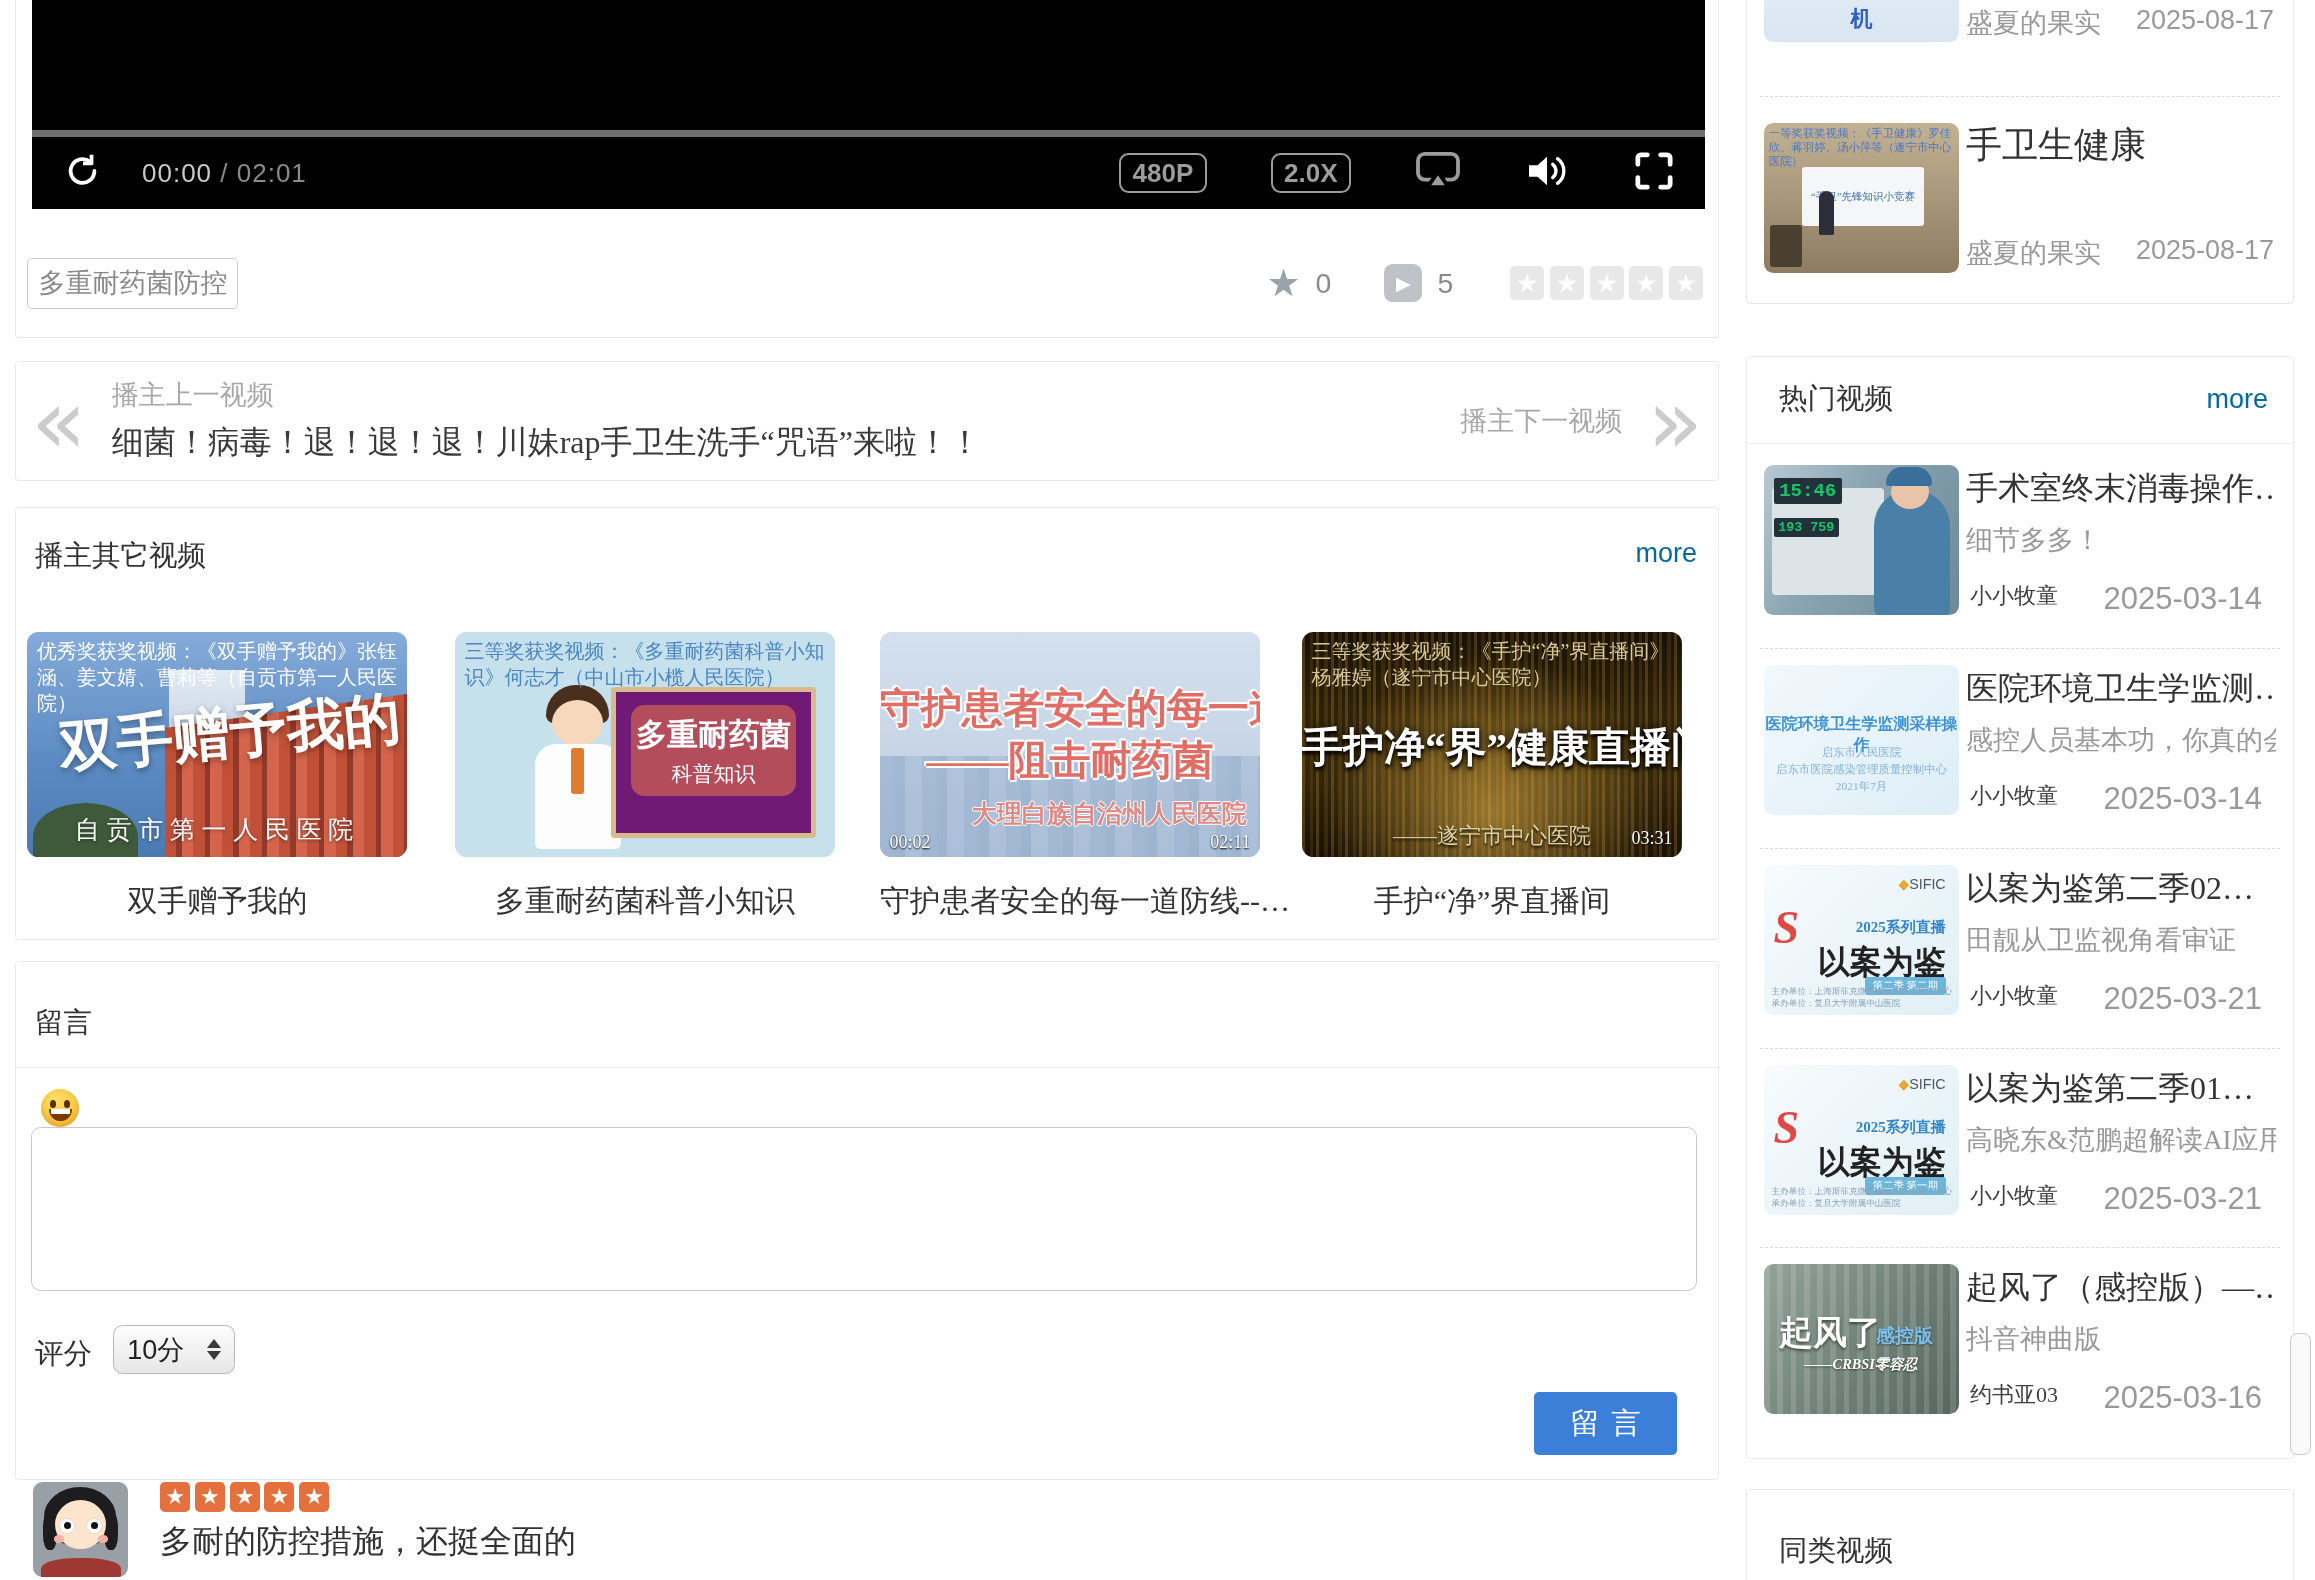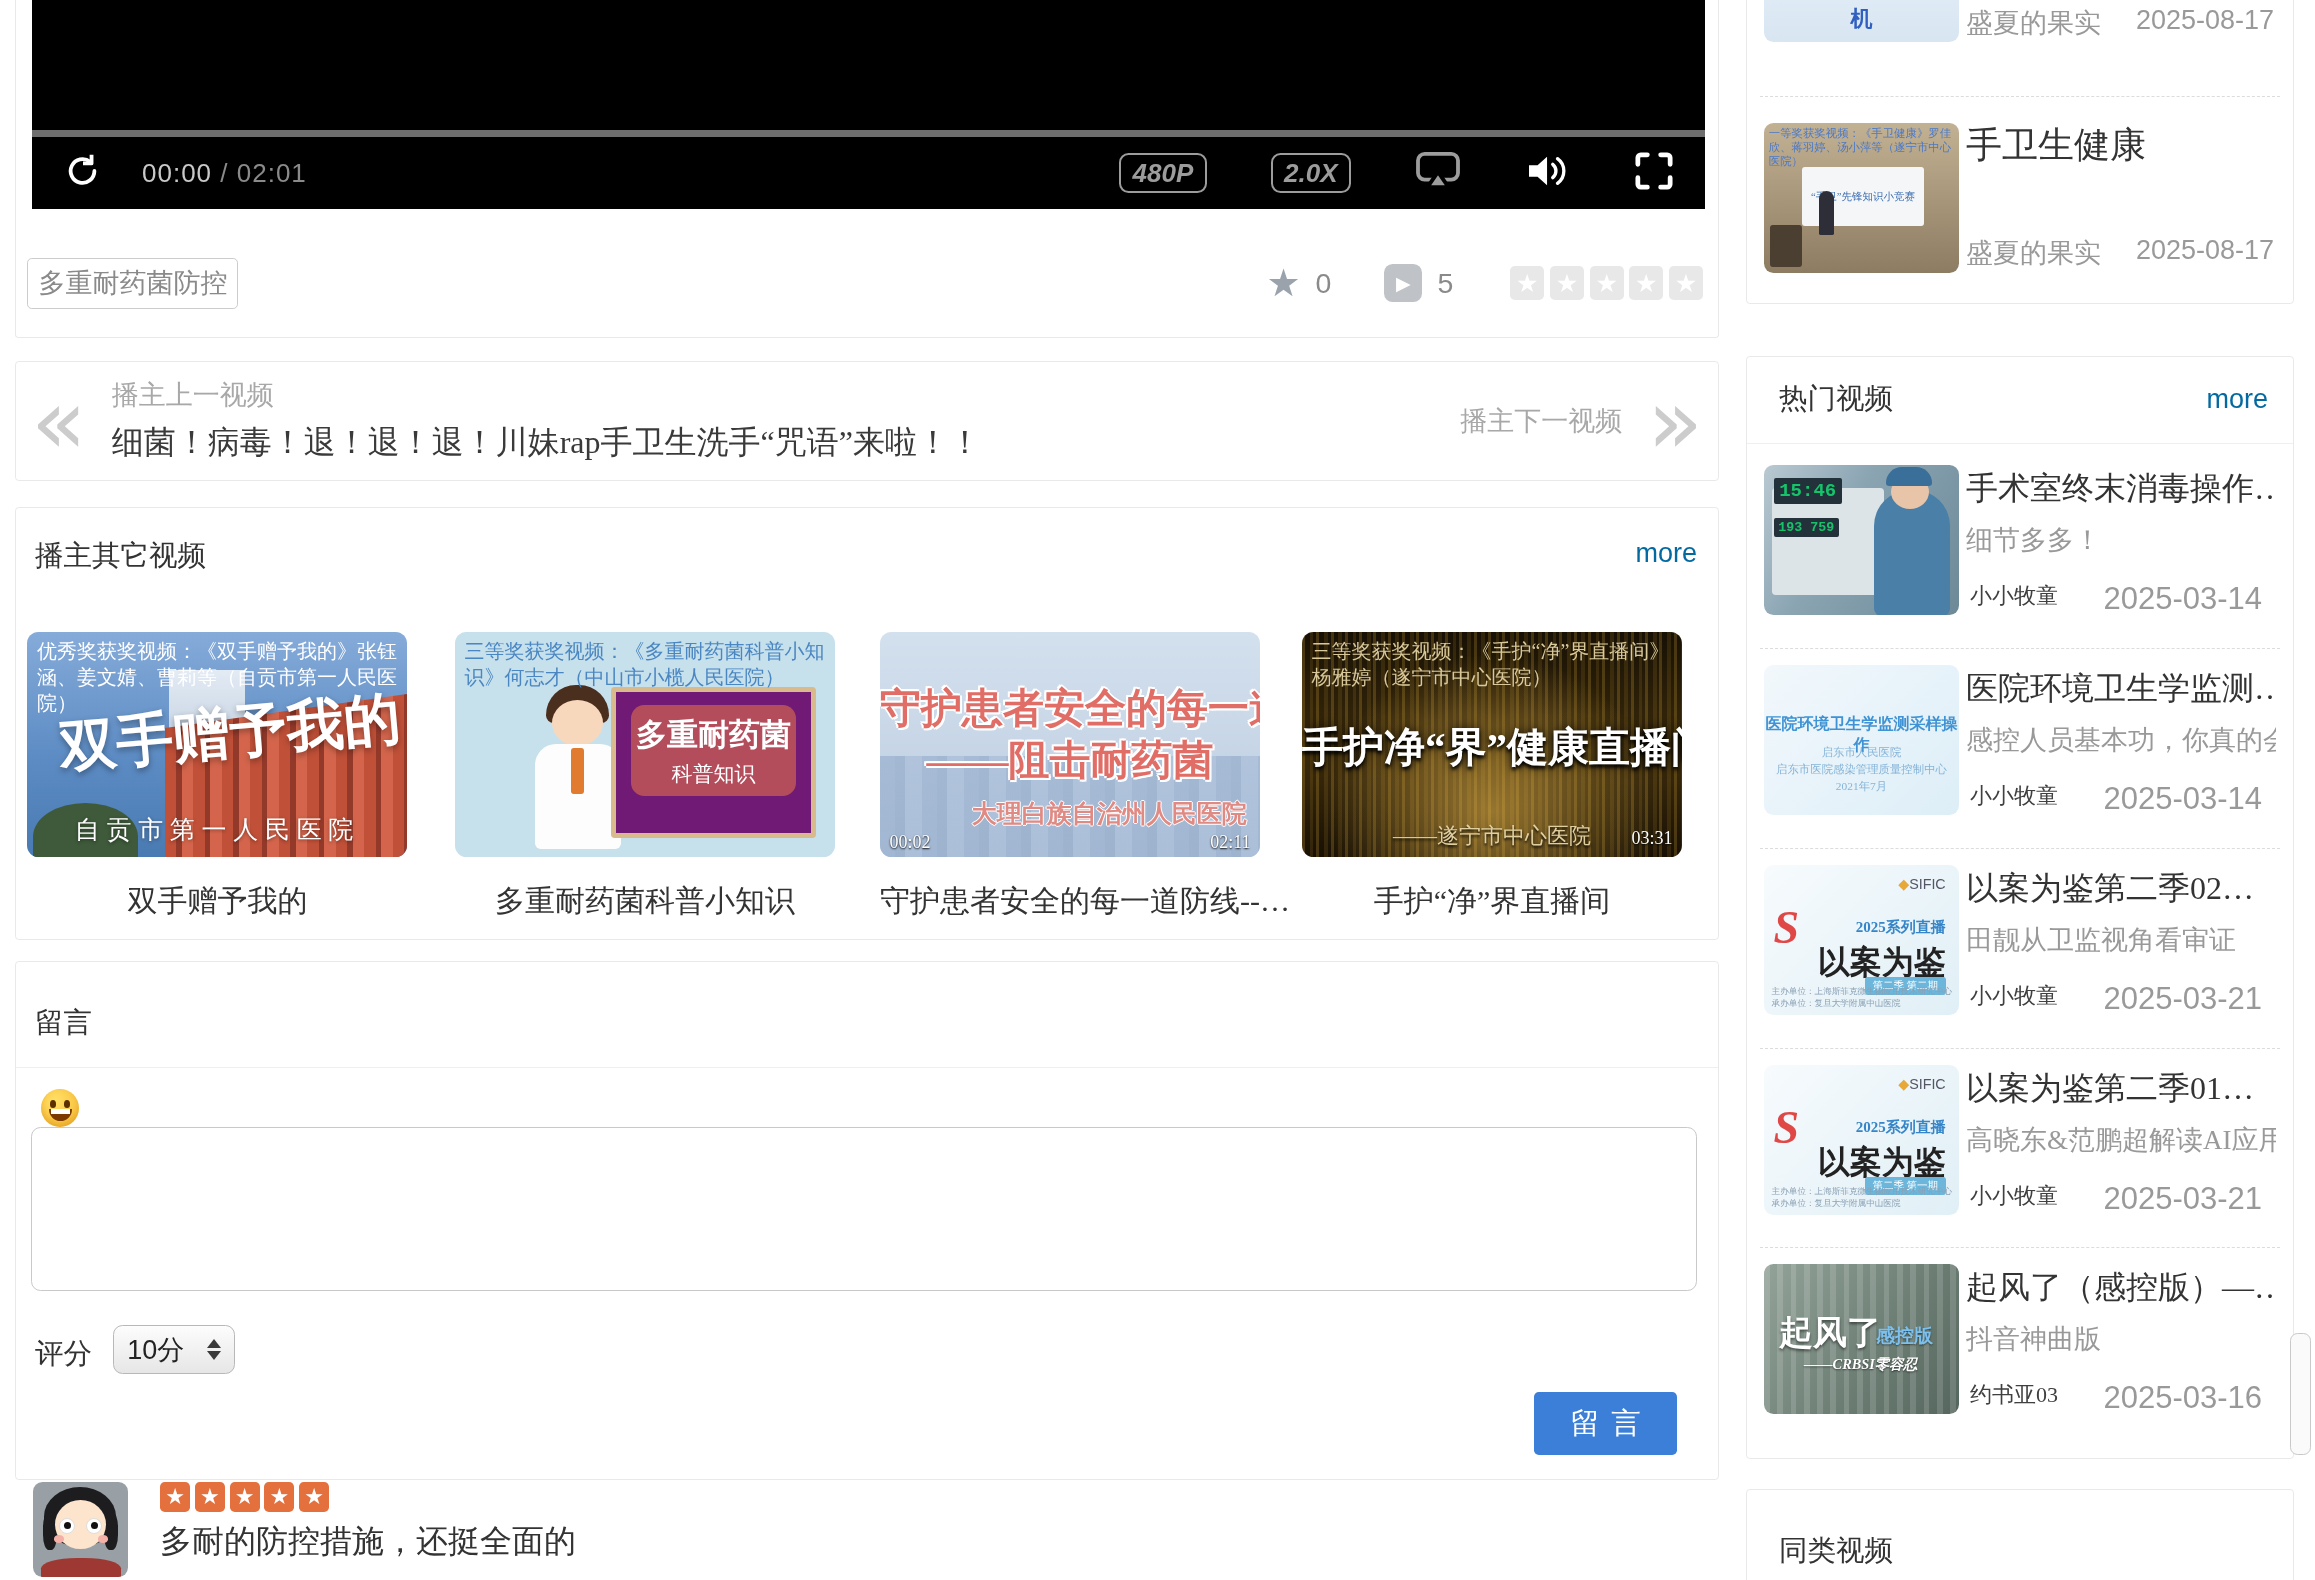--- a/index.html
+++ b/index.html
@@ -7,21 +7,21 @@
         font-family:"Liberation Serif","DejaVu Serif",serif;color:#333;}
   .sans{font-family:"Liberation Sans","DejaVu Sans",sans-serif;}
   .card{position:absolute;background:#fff;border:1.9px solid #e9e9e9;border-radius:3.8px;box-sizing:border-box;}
 
   
   .player{position:absolute;left:16px;top:23px;width:1673px;height:209px;background:#000;}
   .progress{position:absolute;left:0;top:130px;width:100%;height:6.7px;background:#6e6e6e;}
   .controls{position:absolute;left:0;top:137px;right:0;bottom:0;display:flex;align-items:center;padding:0 32px;}
   .time{margin-left:40px;font-size:26px;color:#c9c9c9;letter-spacing:1px;}
   .time .dur{color:#8a8a8a;}
-  .ctrl-right{margin-left:auto;display:flex;align-items:center;gap:64px;font-style:italic;}
+  .ctrl-right{margin-left:auto;display:flex;align-items:center;gap:64px;}
   .chip{border:2.9px solid #9c9c9c;color:#9c9c9c;border-radius:9.5px;padding:2.9px 11.4px;font-size:26px;font-weight:bold;}
 
   
   .tag{position:absolute;left:11.4px;top:281px;width:209px;height:49px;line-height:49px;text-align:center;
        border:1.9px solid #ccc;border-radius:4.8px;color:#8a8a8a;font-size:27px;}
   .stats{position:absolute;right:15px;top:283px;display:flex;align-items:center;height:46px;}
   .fav-star{font-size:38px;color:#9aa2ab;line-height:38px;}
   .stat-num{font-size:28.5px;color:#8a8a8a;margin-left:15px;}
   .play-badge{margin-left:53px;width:38px;height:38px;background:#bfc3c7;border-radius:8.6px;color:#fff;
               font-size:19px;display:flex;align-items:center;justify-content:center;}

